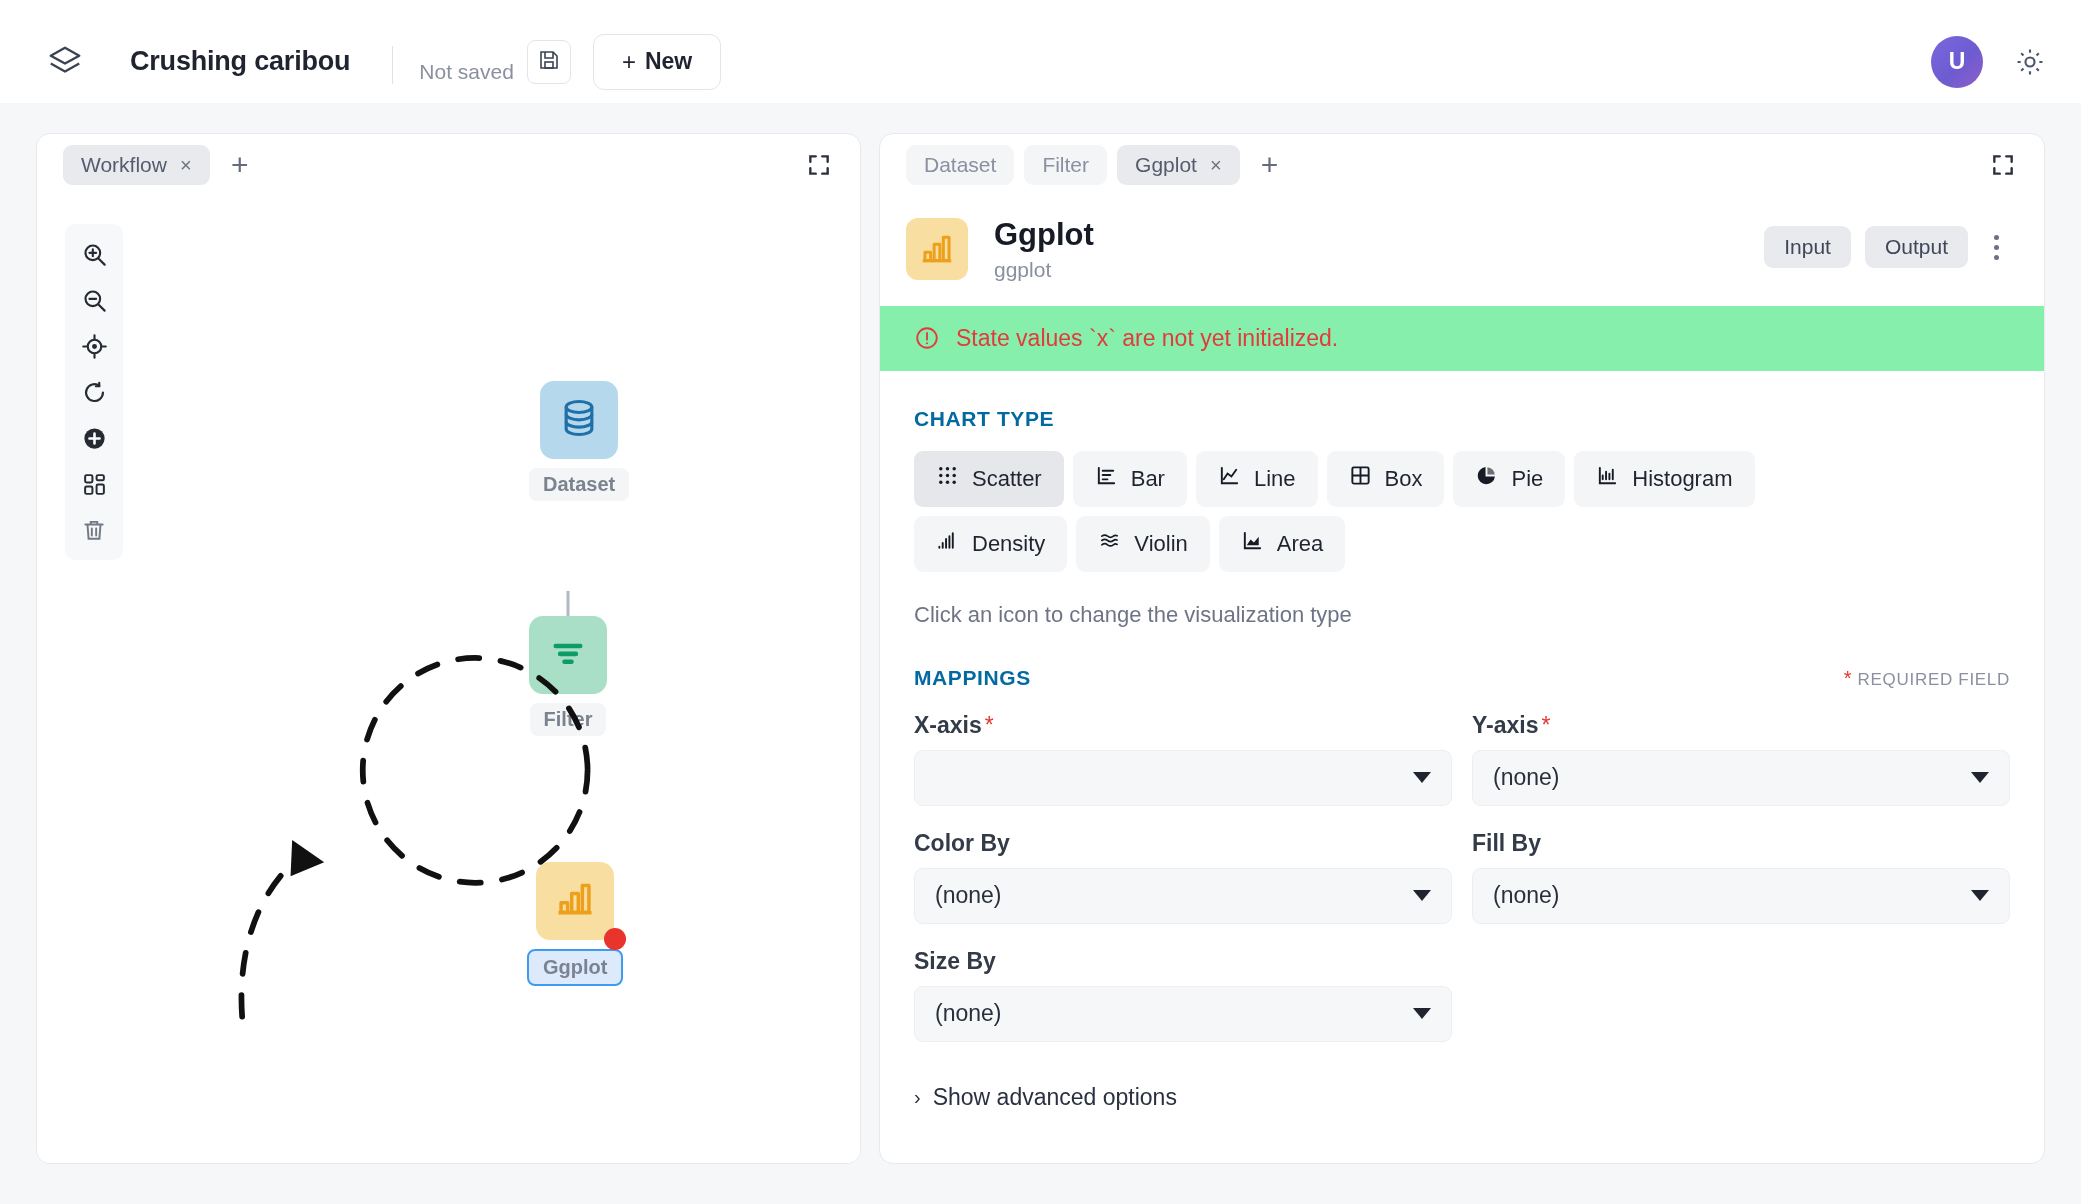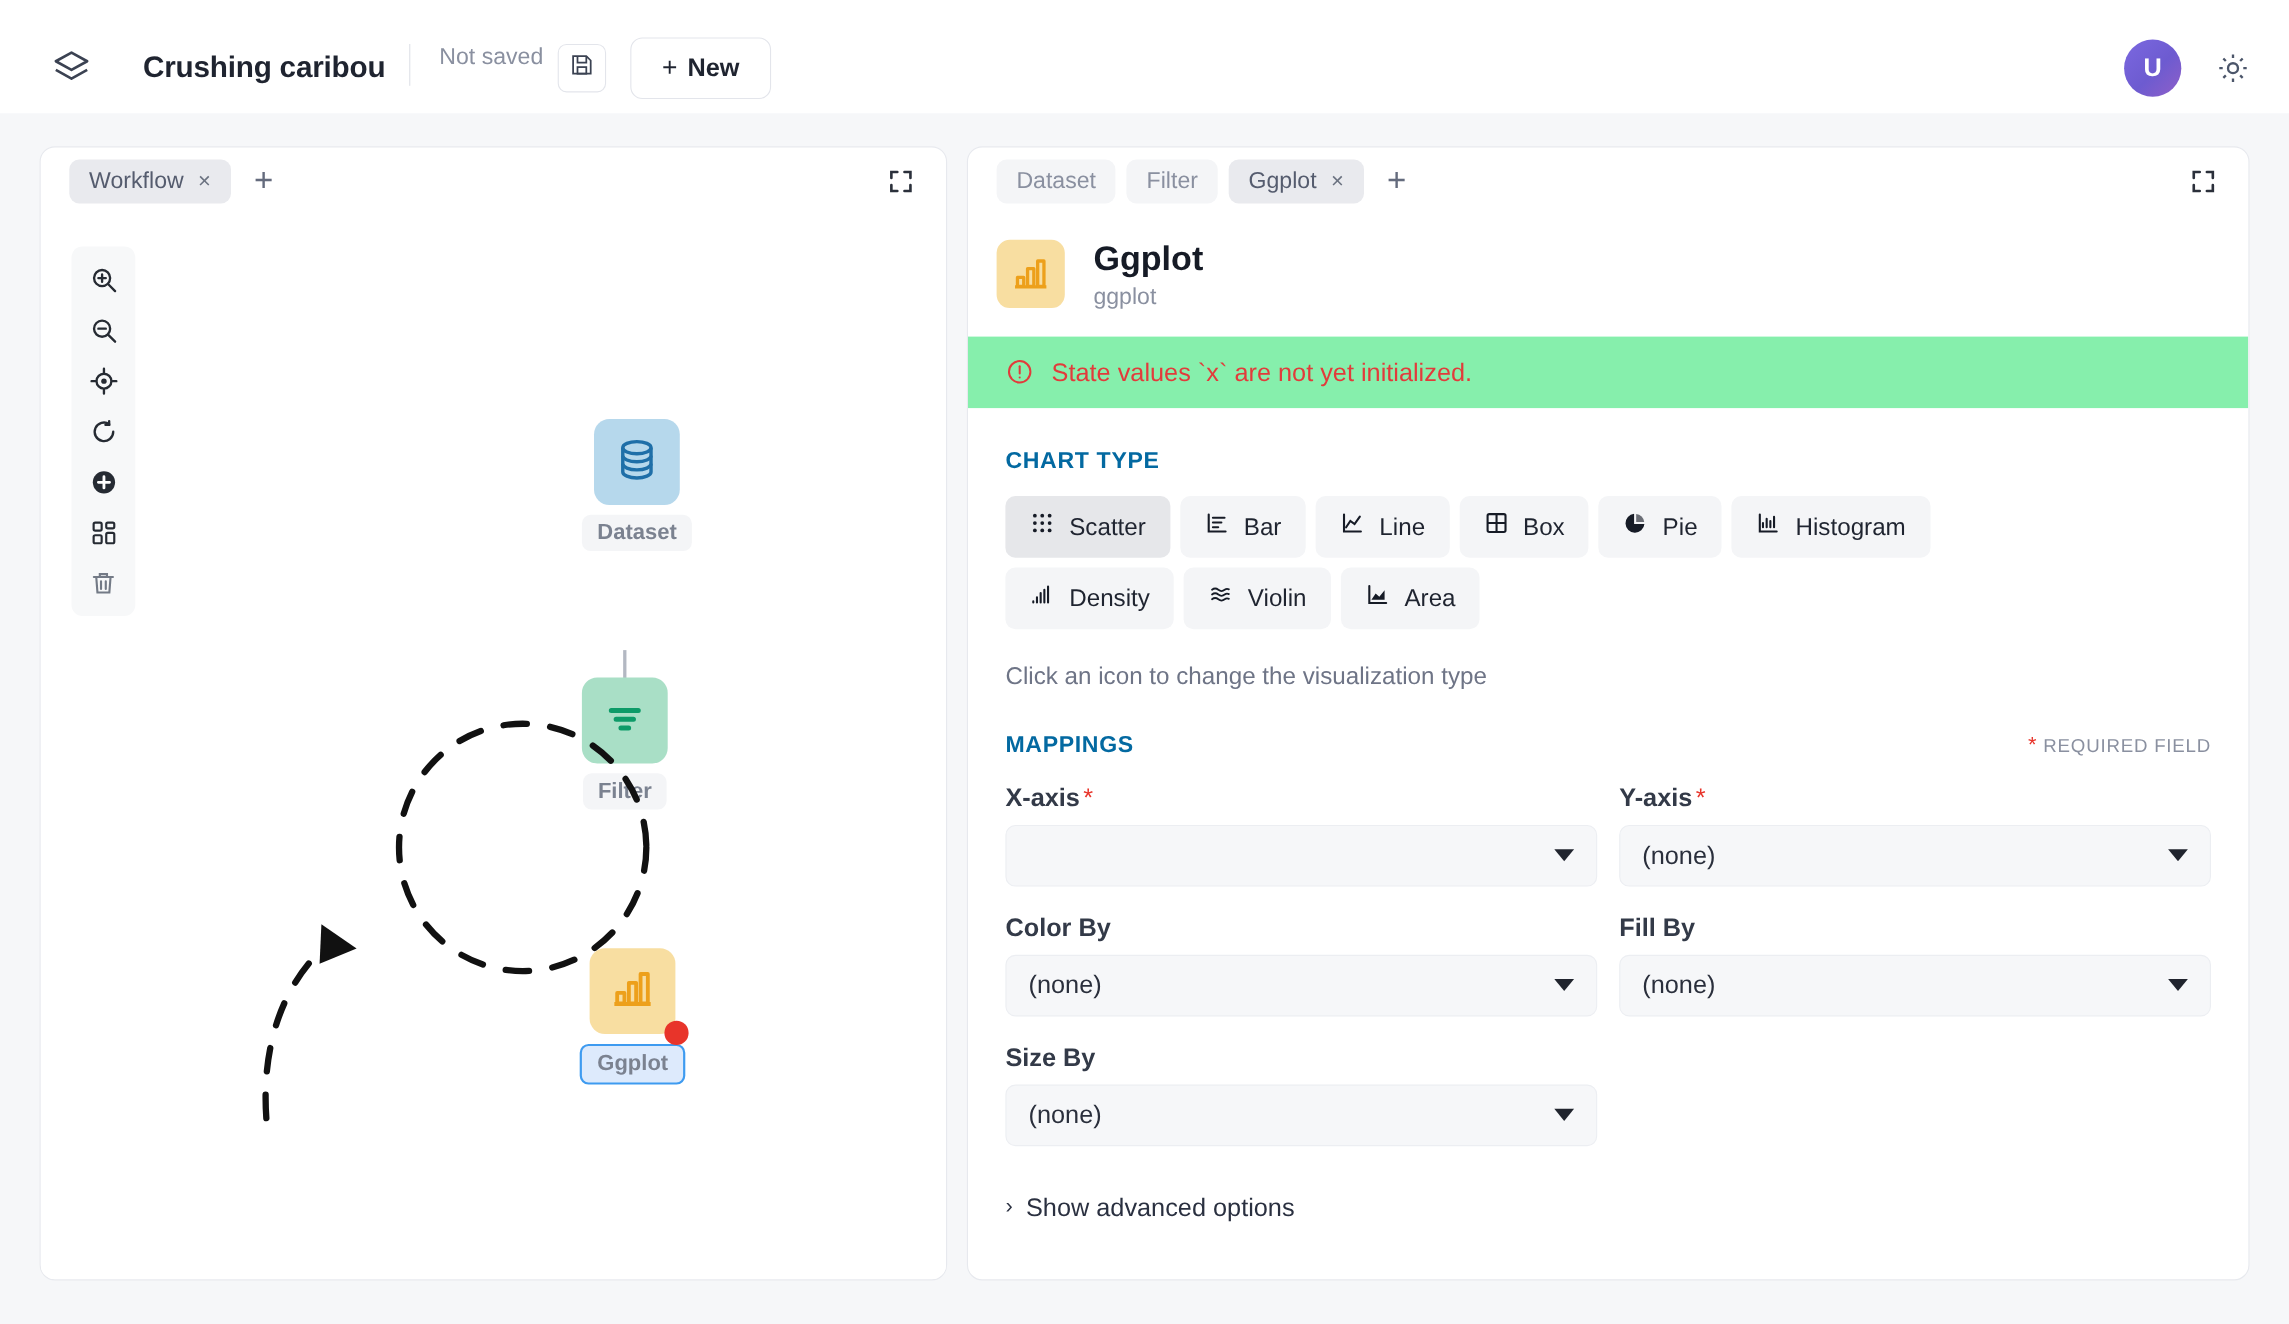--- a/index.html
+++ b/index.html
@@ -18,21 +18,21 @@
     background:#ffffff;
     border-bottom:1px solid #e7e9ee;
     display:flex; align-items:center;
     padding:0 34px 0 46px;
   }
   #logo-icon { width:38px; height:38px; flex:0 0 auto; color:#3b4252; }
   #app-title {
     font-size:27px; font-weight:bold; color:#1f2430;
     margin-left:46px; letter-spacing:-0.2px; white-space:nowrap;
   }
-  #save-group { display:flex; align-items:flex-start; margin-left:22px; }
+  #save-group { display:flex; align-items:flex-end; margin-left:42px; }
   #divider-v { width:1px; height:38px; background:#dfe2e8; margin-right:26px; }
   #saved-state { font-size:21px; color:#8a90a0; white-space:nowrap; }
   #save-button {
     width:44px; height:44px; margin-left:13px;
     border:1px solid #e3e5eb; border-radius:8px; background:#fff;
     display:flex; align-items:center; justify-content:center; cursor:pointer;
     color:#3b4252;
   }
   #new-button {
     margin-left:22px; height:56px; padding:0 28px;
@@ -407,20 +407,29 @@
             <path d="M3 19.5h18"></path>
             <rect x="4.4" y="14" width="3.6" height="5.2"></rect>
             <rect x="10.2" y="9" width="3.6" height="10.2"></rect>
             <rect x="16" y="4.6" width="3.6" height="14.6"></rect>
           </svg>
         </div>
         <div id="detail-titles">
           <div id="detail-title">Ggplot</div>
           <div id="detail-subtitle">ggplot</div>
         </div>
+        <div id="detail-actions">
+          <button class="pill-btn">Input</button>
+          <button class="pill-btn">Output</button>
+          <div id="kebab-menu">
+              <i></i>
+              <i></i>
+              <i></i>
+            </div>
+        </div>
       </div>
 
       <div id="alert-bar">
         <span id="alert-icon">
           <svg viewBox="0 0 24 24" width="26" height="26" fill="none" stroke="currentColor" stroke-width="1.7" stroke-linecap="round">
             <circle cx="12" cy="12" r="9"></circle>
               <path d="M12 7.3v6.2"></path>
               <circle cx="12" cy="16.8" r="0.9" fill="currentColor" stroke="none"></circle>
           </svg>
         </span>

